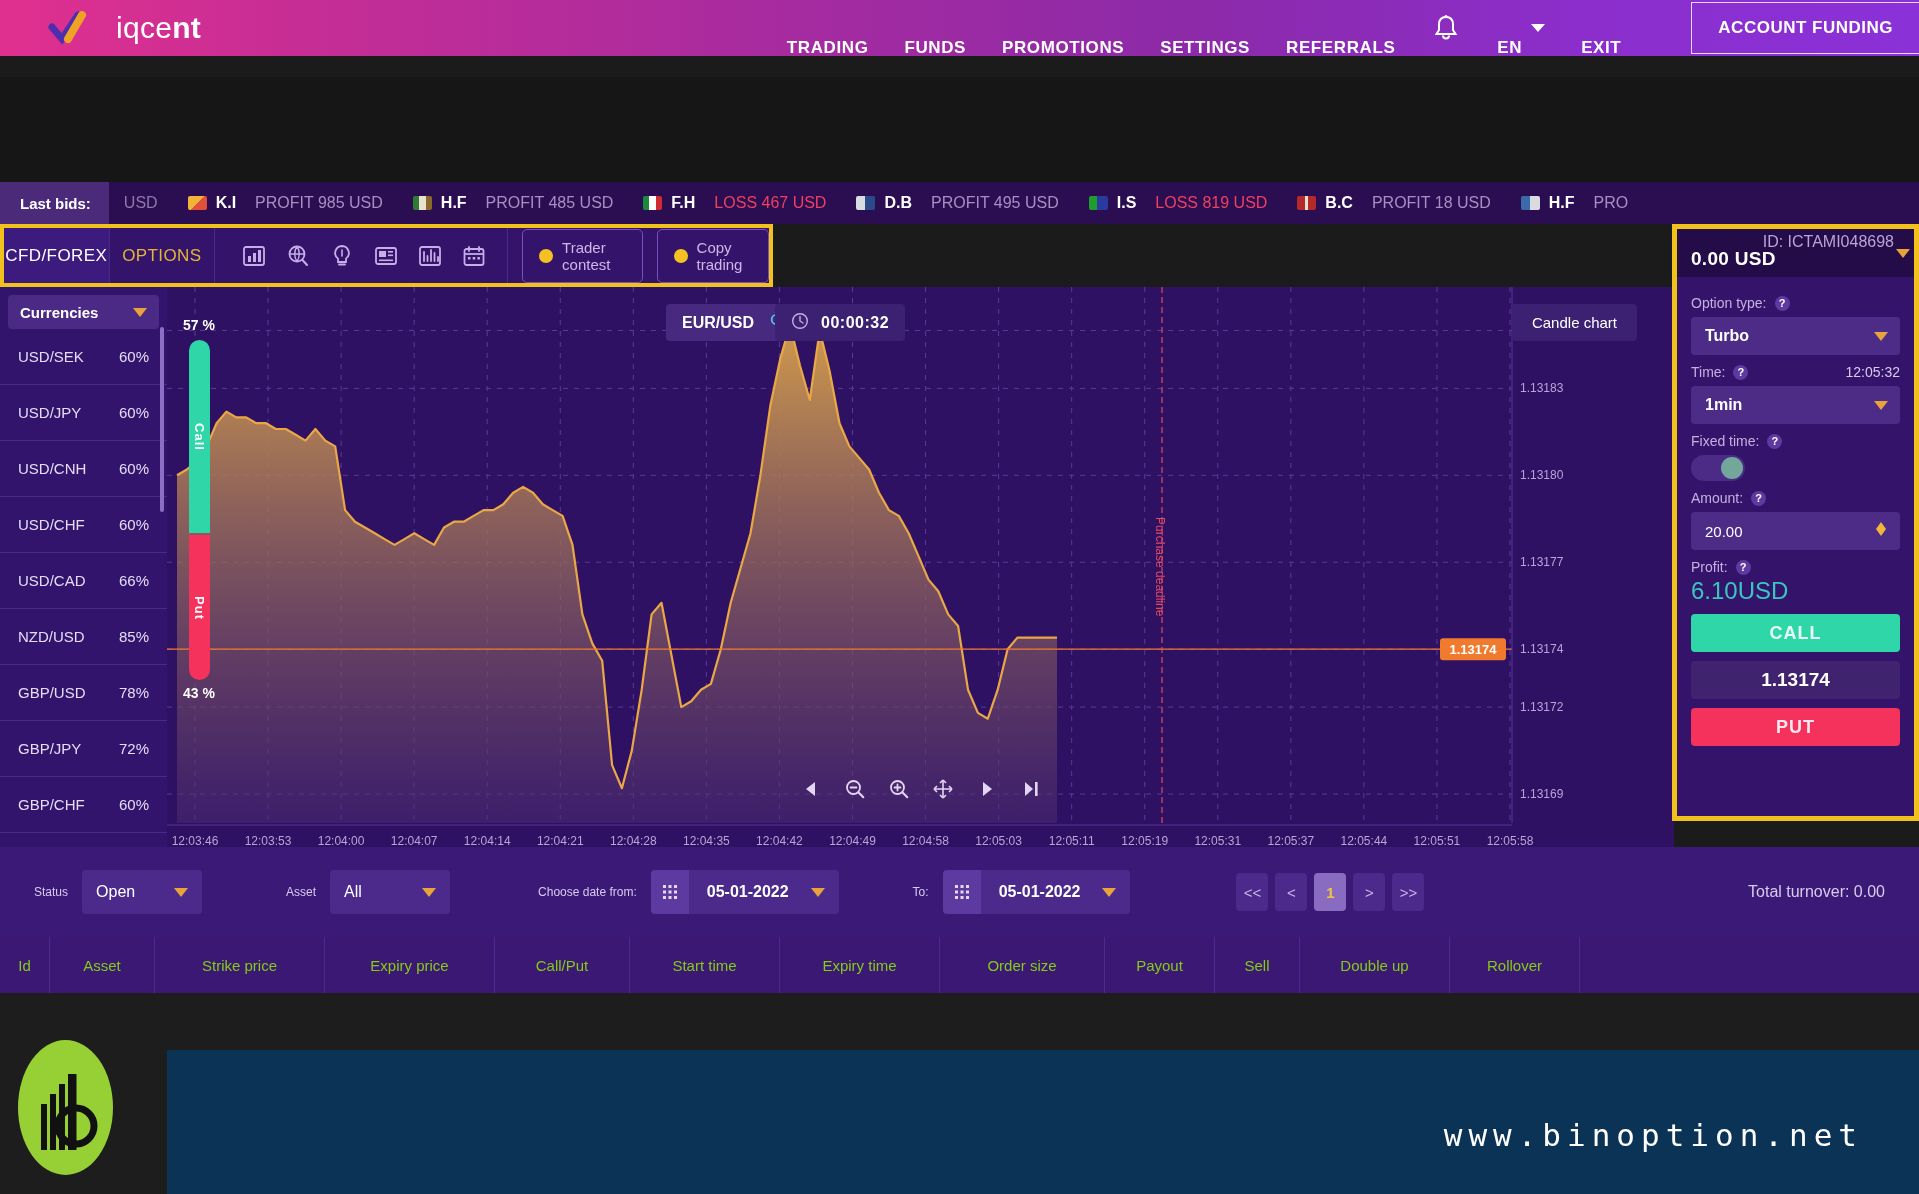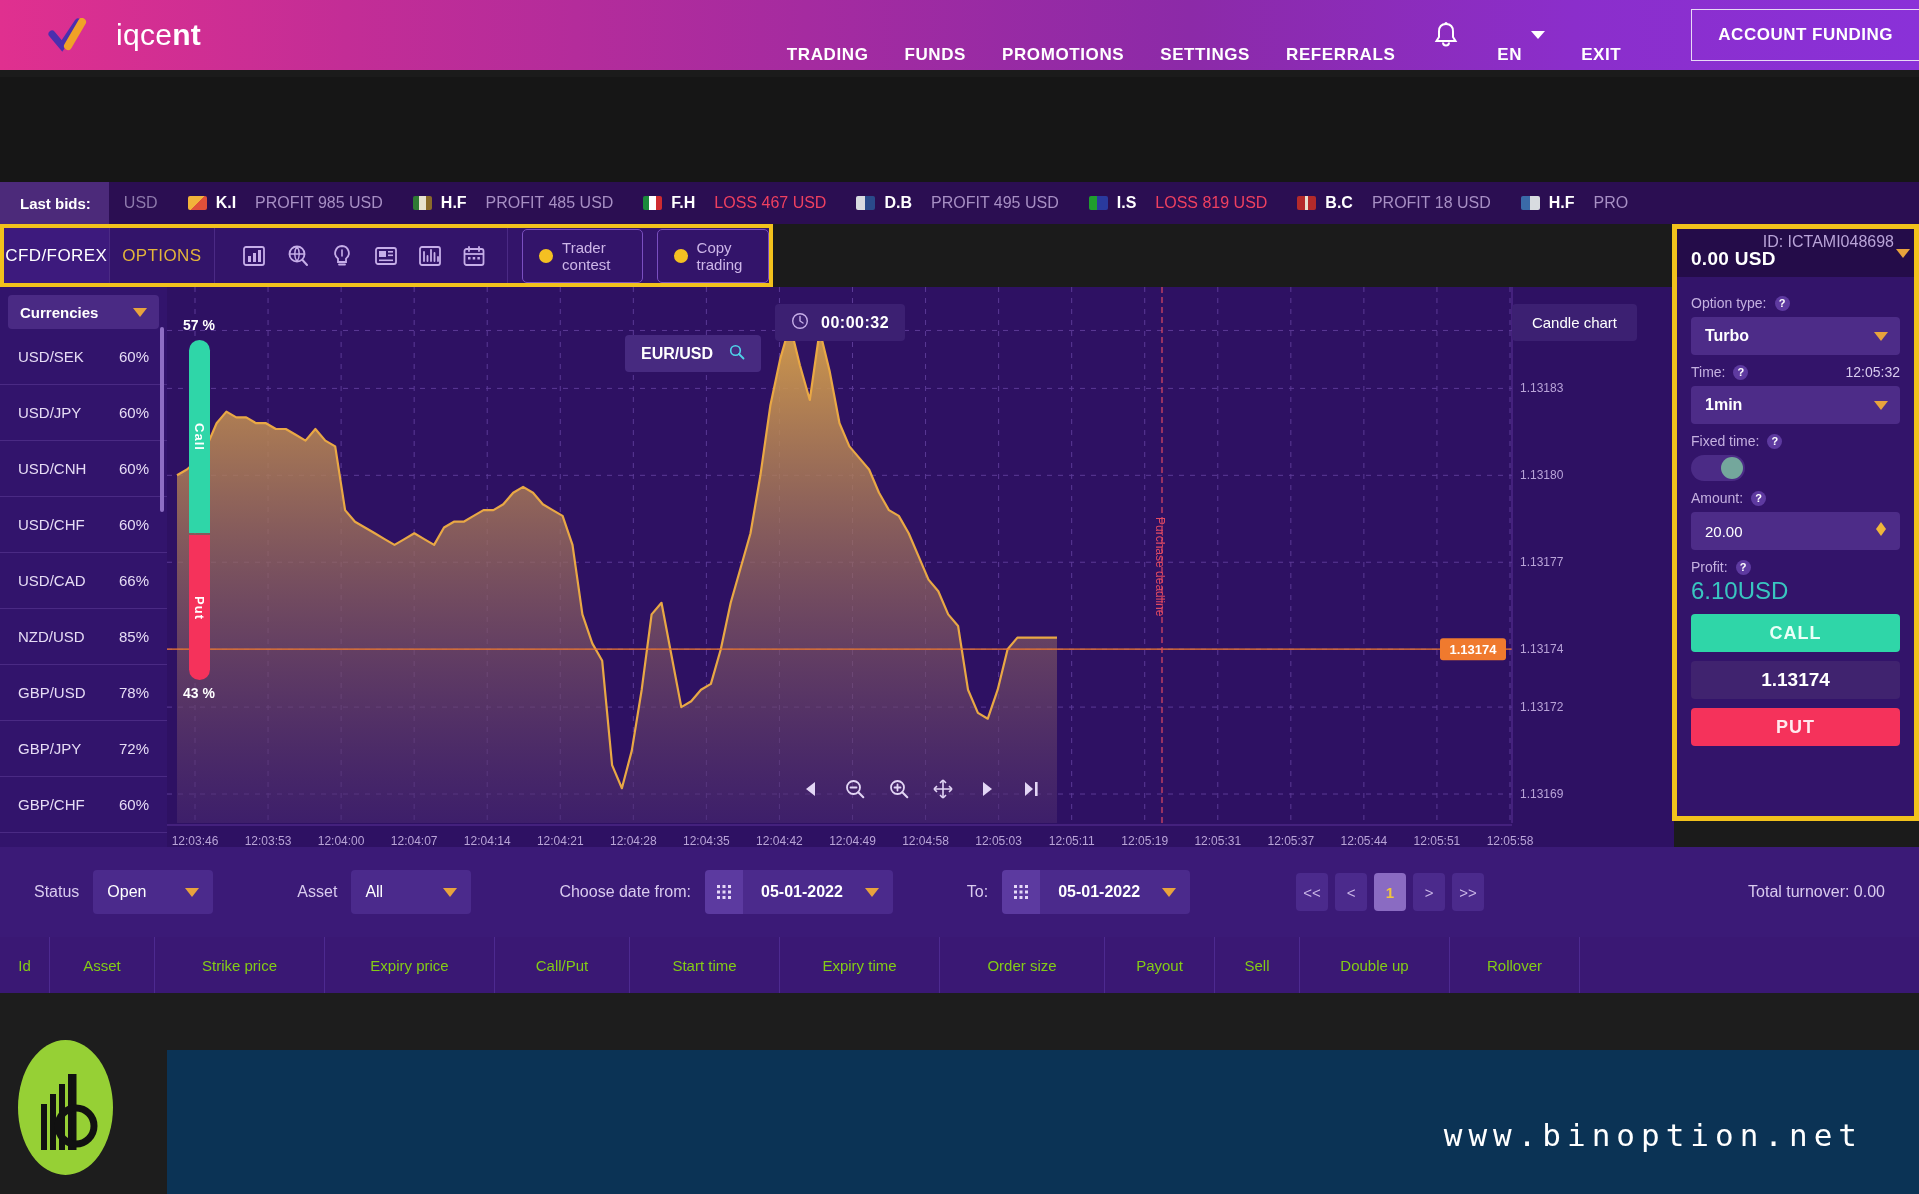--- a/index.html
+++ b/index.html
@@ -5,21 +5,21 @@
   * { box-sizing: border-box; margin:0; padding:0; }
   html, body {
     width:1919px; height:1194px; overflow:hidden;
     background:#1b1b1b;
     font-family:"Liberation Sans", sans-serif;
   }
   .screen { position:relative; width:1919px; height:1194px; background:#1b1b1b; }
 
   
   .header {
-    position:absolute; left:0; top:0; width:1919px; height:70px;
+    position:absolute; left:0; top:0; width:1919px; height:56px;
     background:linear-gradient(90deg,#e0308f 0%,#c32d96 18%,#a52ba0 42%,#8c2aa8 62%,#8b2ecb 82%,#8a31d8 100%);
     display:flex; align-items:center; padding:0 0 0 48px;
   }
   .logo-wrap { display:flex; align-items:center; gap:12px; }
   .logo-mark { width:56px; height:34px; position:relative; }
   .logo-text { font-size:30px; font-weight:400; color:#fff; letter-spacing:.3px; }
   .logo-text b { font-weight:800; }
   .nav { display:flex; align-items:center; gap:36px; margin-left:auto; }
   .nav-item {
     color:#fff; font-size:17px; font-weight:700; letter-spacing:.6px;
@@ -88,22 +88,22 @@
   .cur-row .pct { font-size:15px; }
   .side-scroll { position:absolute; left:160px; top:327px; width:4px; height:185px; background:#8e6ec4; border-radius:2px; }
 
   
   .chart {
     position:absolute; left:167px; top:287px; width:1507px; height:560px;
     background:#2e1163; overflow:hidden;
   }
 
   .sym-box {
-    position:absolute; left:458px; top:17px; height:37px; background:#472a80; border-radius:4px;
-    display:flex; align-items:center; gap:16px; padding:0 16px; cursor:pointer;margin-top:31px;
+    position:absolute; left:499px; top:17px; height:37px; background:#472a80; border-radius:4px;
+    display:flex; align-items:center; gap:16px; padding:0 16px; cursor:pointer;
   }
   .sym-box .sym { color:#fff; font-size:16px; font-weight:700; }
   .timer-box {
     position:absolute; left:608px; top:17px; height:37px; background:#3c2072; border-radius:4px;
     display:flex; align-items:center; gap:12px; padding:0 16px; cursor:pointer;
   }
   .timer-box .t { color:#fff; font-size:16px; font-weight:700; letter-spacing:.5px;}
   .candle-box {
     position:absolute; right:37px; top:17px; height:37px; background:#3c2072; border-radius:4px;
     display:flex; align-items:center; padding:0 20px; color:#fff; font-size:15px; cursor:pointer;
@@ -171,21 +171,21 @@
   .btn-put {
     height:38px; background:#f5325b; border-radius:4px; color:#ffe9ee; font-size:18px; font-weight:700;
     display:flex; align-items:center; justify-content:center; letter-spacing:1px; cursor:pointer;
   }
 
   
   .filters {
     position:absolute; left:0; top:847px; width:1919px; height:90px; background:#3b1a77;
     display:flex; align-items:center; padding:0 34px;
   }
-  .f-lab { color:#d9cbef; font-size:16px; margin-right:14px; }
+  .f-lab { color:#d9cbef; font-size:12px; margin-right:14px; }
   .f-select {
     width:120px; height:44px; background:#4b2a8c; border-radius:4px; display:flex; align-items:center;
     justify-content:space-between; padding:0 14px; color:#fff; font-size:16px; cursor:pointer;
   }
   .f-cal { width:38px; height:44px; background:#5c3aa0; border-radius:4px 0 0 4px; display:flex; align-items:center; justify-content:center; cursor:pointer;}
   .f-date {
     height:44px; background:#4b2a8c; border-radius:0 4px 4px 0; display:flex; align-items:center;
     gap:22px; padding:0 14px 0 18px; color:#fff; font-size:16px; font-weight:700; cursor:pointer;
   }
   .pager { display:flex; gap:7px; }

